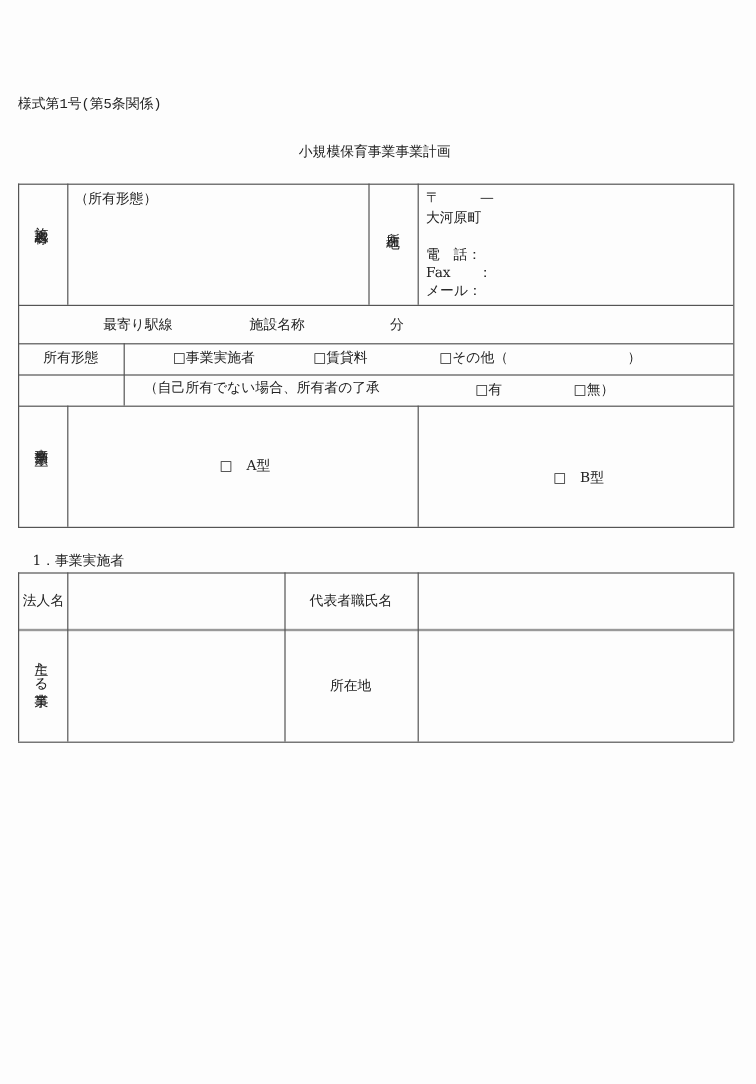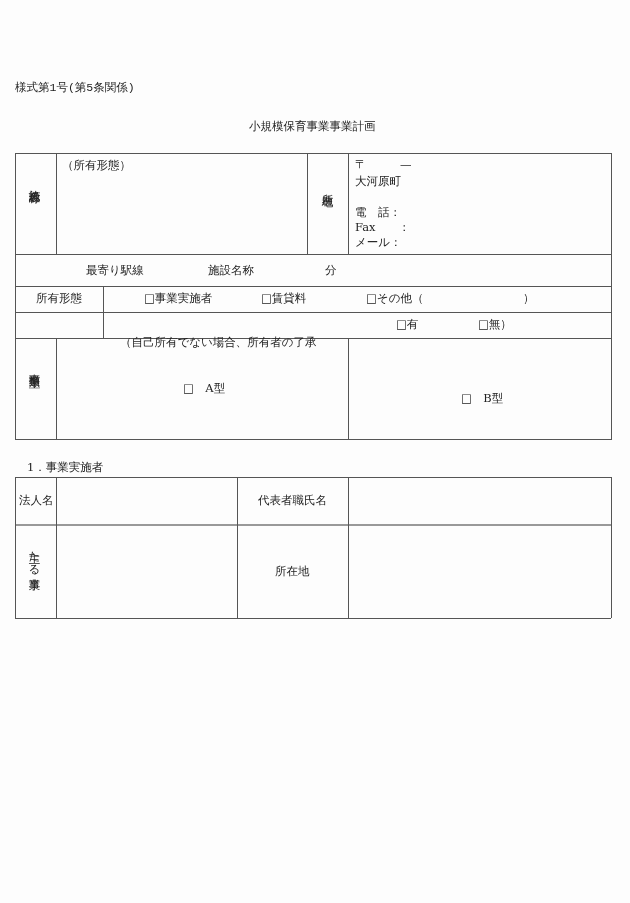--- a/index.html
+++ b/index.html
@@ -56,21 +56,21 @@
   <div class="txt" style="left:208px;top:265px;">施設名称</div>
   <div class="abs" style="left:270px;top:258px;width:50px;height:24px;"></div>
   <div class="txt" style="left:325px;top:265px;">分</div>
 
   <div class="txt" style="left:36px;top:293px;">所有形態</div>
   <div class="txt" style="left:144px;top:293px;">□事業実施者</div>
   <div class="txt" style="left:261px;top:293px;">□賃貸料</div>
   <div class="txt" style="left:366px;top:293px;">□その他（</div>
   <div class="txt" style="left:523px;top:293px;">）</div>
 
-  <div class="txt" style="left:120px;top:337px;text-align:right;">（自己所有でない場合、所有者の了承</div>
+  <div class="txt" style="left:120px;top:318px;text-align:right;">（自己所有でない場合、所有者の了承</div>
   <div class="txt" style="left:396px;top:319px;">□有</div>
   <div class="txt" style="left:478px;top:319px;">□無）</div>
 
   <div class="vtext" style="left:28px;top:365px;">事業類型</div>
   <div class="txt" style="left:183px;top:383px;">□　A型</div>
   <div class="txt" style="left:461px;top:393px;">□　B型</div>
 </div>
 
 <div class="txt" style="left:27px;top:462px;">1．事業実施者</div>
 

